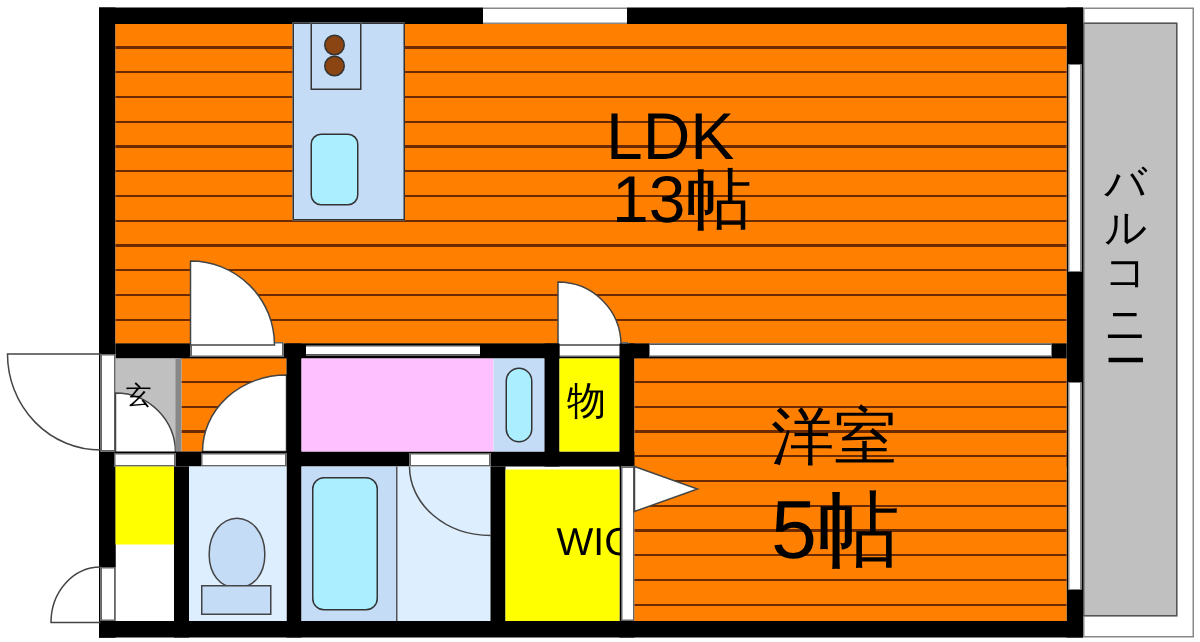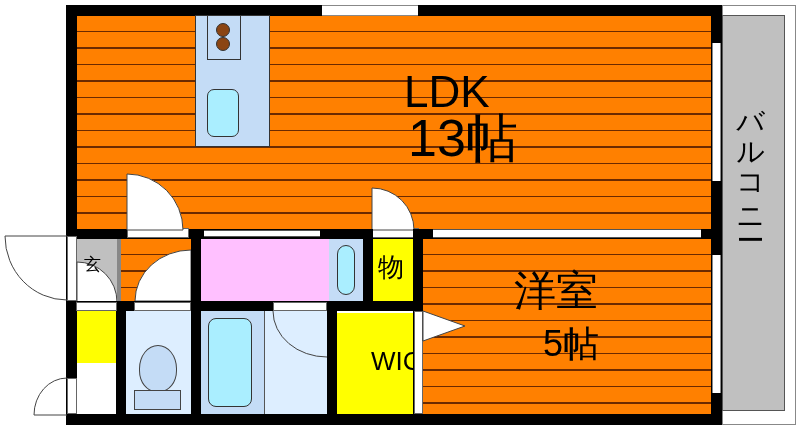--- a/index.html
+++ b/index.html
@@ -34,21 +34,21 @@
 
   <div class="abs floor-orange" style="left:77px;top:16px;width:634px;height:213px;"></div>
 
   <div class="abs lightblue" style="left:195px;top:15px;width:75px;height:132px;border:1px solid #333;"></div>
   <div class="abs lightblue" style="left:207px;top:15px;width:34px;height:45px;border:1px solid #333;"></div>
   <div class="abs" style="left:216px;top:23px;width:14px;height:14px;border-radius:50%;background:#8b4513;border:1px solid #333;"></div>
   <div class="abs" style="left:216px;top:37px;width:14px;height:14px;border-radius:50%;background:#8b4513;border:1px solid #333;"></div>
   <div class="abs" style="left:207px;top:89px;width:32px;height:48px;border-radius:7px;background:#aaeeff;border:1px solid #333;"></div>
 
   <div class="abs label" style="left:404px;top:70px;font-size:44px;">LDK</div>
-  <div class="abs label" style="left:408px;top:112px;font-size:52px;">13帖</div>
+  <div class="abs label" style="left:408px;top:112px;font-size:44px;">13帖</div>
 
   <div class="abs white" style="left:712px;top:43px;width:9px;height:138px;border-left:1px solid #888;border-right:1px solid #888;"></div>
 
   <div class="abs wall" style="left:77px;top:229px;width:634px;height:10px;"></div>
 
   <div class="abs white" style="left:127px;top:228px;width:62px;height:10px;border:1px solid #666;"></div>
   <div class="abs white" style="left:372px;top:228px;width:47px;height:10px;border:1px solid #666;"></div>
   <div class="abs white" style="left:204px;top:230px;width:116px;height:7px;border-top:1px solid #555;border-bottom:1px solid #555;"></div>
   <div class="abs white" style="left:433px;top:229px;width:268px;height:9px;border-top:1px solid #555;border-bottom:1px solid #555;"></div>
 
@@ -115,20 +115,20 @@
   <div class="abs white" style="left:414px;top:311px;width:9px;height:103px;border:1px solid #666;"></div>
   <svg style="left:423px;top:311px;" width="42" height="30" viewBox="0 0 42 30">
     <path d="M0,0 L42,15 L0,30 Z" fill="#fff" stroke="#444" stroke-width="1"></path>
   </svg>
 
   <div class="abs floor-orange" style="left:423px;top:239px;width:288px;height:175px;"></div>
   <svg style="left:423px;top:311px;" width="42" height="30" viewBox="0 0 42 30">
     <path d="M0,0 L42,15 L0,30 Z" fill="#fff" stroke="#444" stroke-width="1"></path>
   </svg>
   <div class="abs label" style="left:514px;top:270px;font-size:42px;">洋室</div>
-  <div class="abs label" style="left:543px;top:326px;font-size:36px;">5帖</div>
+  <div class="abs label" style="left:514px;top:326px;font-size:55px;">5帖</div>
   <div class="abs white" style="left:712px;top:255px;width:9px;height:138px;border-left:1px solid #888;border-right:1px solid #888;"></div>
 
   <div class="abs white" style="left:722px;top:5px;width:74px;height:420px;border:1px solid #888;"></div>
   <div class="abs gray" style="left:722px;top:15px;width:63px;height:396px;border:1px solid #555;"></div>
   <div class="abs label vtext" style="left:736px;top:90px;font-size:28px;">バルコニー</div>
 
 </div>
 
 </body></html>

